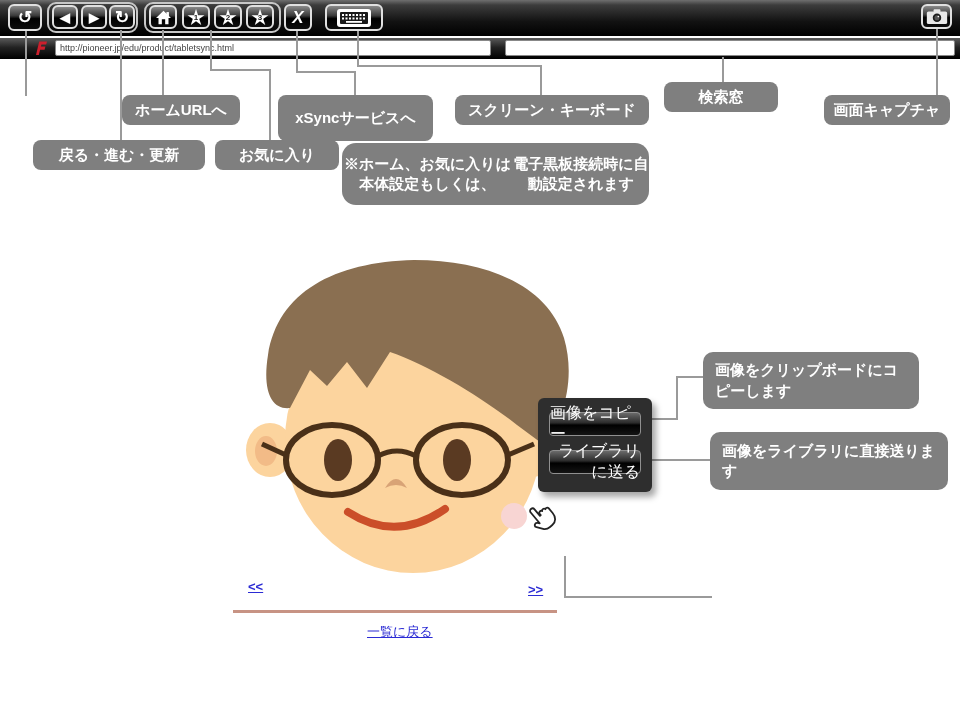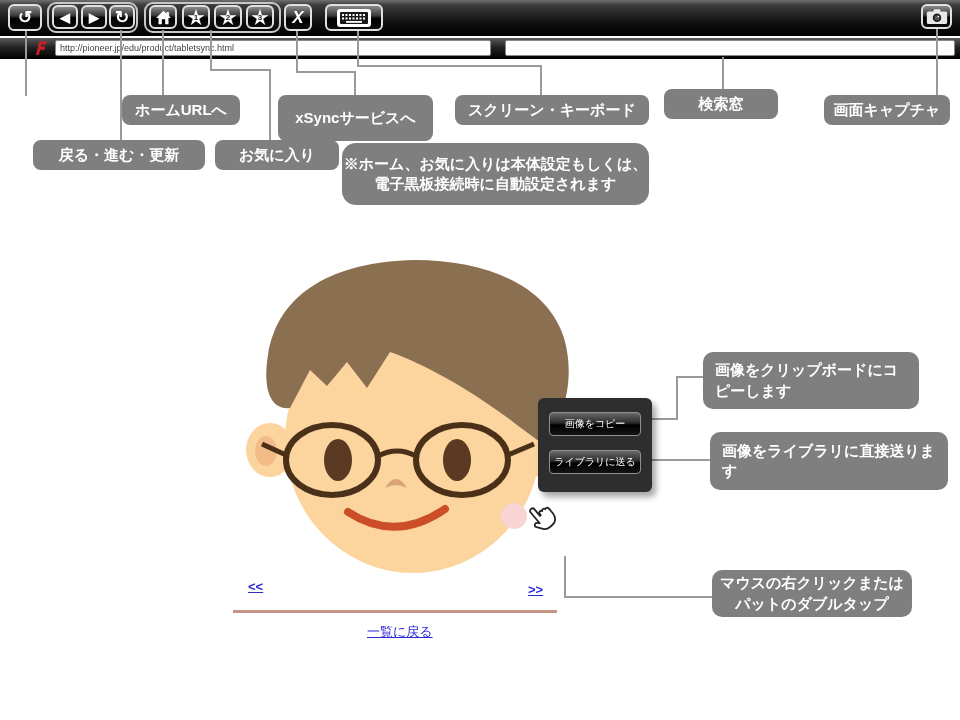--- a/index.html
+++ b/index.html
@@ -23,28 +23,28 @@
   .field{position:absolute;background:#fff;border:1px solid #888;border-radius:2px;
          font-size:9px;color:#444;padding:0 4px;box-sizing:border-box;z-index:2;
          font-family:"Liberation Sans",sans-serif;}
   
   .cline{position:absolute;background:#9a9a9a;z-index:3;}
   
   .callout{position:absolute;background:#7f7f7f;color:#fff;border-radius:8px;
            font-weight:bold;font-size:15px;display:flex;align-items:center;
            justify-content:center;text-align:center;z-index:5;box-sizing:border-box;
            line-height:1.35;}
-  .callout.note{border-radius:14px;flex-direction:column;}
+  .callout.note{border-radius:14px;flex-direction:row;}
   .callout.leftal{justify-content:flex-start;text-align:left;padding:6px 12px;border-radius:10px;}
   .callout.twoline{flex-direction:column;border-radius:10px;}
   
   .ctxmenu{position:absolute;left:538px;top:398px;width:114px;height:94px;background:#2e2e2e;
            border-radius:6px;box-shadow:4px 5px 6px rgba(0,0,0,.35);z-index:6;}
   .ctxbtn{position:absolute;left:11px;width:92px;height:24px;border:1px solid #909090;
-          border-radius:4px;color:#fff;font-size:10px;display:flex;align-items:center;
+          border-radius:4px;color:#fff;font-size:16px;display:flex;align-items:center;
           justify-content:center;box-sizing:border-box;
           background:linear-gradient(180deg,#6a6a6a 0%,#2b2b2b 45%,#000 55%,#141414 100%);}
   
   .navlink{position:absolute;color:#2b2bd4;text-decoration:underline;font-size:13px;
            font-weight:bold;z-index:5;}
   .divider{position:absolute;left:233px;top:610px;width:324px;height:3px;background:#c79384;z-index:2;}
   .facewrap{position:absolute;left:230px;top:240px;width:360px;height:340px;z-index:1;}
   .handwrap{position:absolute;left:508px;top:504px;width:80px;height:72px;z-index:7;}
 </style>
 </head>
@@ -143,21 +143,21 @@
   <div class="cline" style="left:354px;top:71px;width:2px;height:25px;"></div>
   <div class="cline" style="left:357px;top:30px;width:2px;height:37px;"></div>
   <div class="cline" style="left:357px;top:65px;width:185px;height:2px;"></div>
   <div class="cline" style="left:540px;top:65px;width:2px;height:31px;"></div>
   <div class="cline" style="left:722px;top:57px;width:2px;height:39px;"></div>
   <div class="cline" style="left:936px;top:28px;width:2px;height:68px;"></div>
 
   <div class="callout" style="left:122px;top:95px;width:118px;height:30px;">ホームURLへ</div>
   <div class="callout" style="left:278px;top:95px;width:155px;height:46px;">xSyncサービスへ</div>
   <div class="callout" style="left:455px;top:95px;width:194px;height:30px;">スクリーン・キーボード</div>
-  <div class="callout" style="left:664px;top:89px;width:114px;height:30px;">検索窓</div>
+  <div class="callout" style="left:664px;top:82px;width:114px;height:30px;">検索窓</div>
   <div class="callout" style="left:824px;top:95px;width:126px;height:30px;">画面キャプチャ</div>
   <div class="callout" style="left:33px;top:140px;width:172px;height:30px;">戻る・進む・更新</div>
   <div class="callout" style="left:215px;top:140px;width:124px;height:30px;">お気に入り</div>
   <div class="callout note" style="left:342px;top:143px;width:307px;height:62px;">
     <span>※ホーム、お気に入りは本体設定もしくは、</span>
     <span>電子黒板接続時に自動設定されます</span>
   </div>
 
   <div class="facewrap">
     <svg width="360" height="340" viewBox="0 0 360 340">
@@ -192,24 +192,20 @@
 
   <div class="cline" style="left:645px;top:418px;width:33px;height:2px;"></div>
   <div class="cline" style="left:676px;top:376px;width:2px;height:44px;"></div>
   <div class="cline" style="left:676px;top:376px;width:27px;height:2px;"></div>
   <div class="cline" style="left:651px;top:459px;width:59px;height:2px;"></div>
   <div class="cline" style="left:564px;top:556px;width:2px;height:42px;"></div>
   <div class="cline" style="left:564px;top:596px;width:148px;height:2px;"></div>
 
   <div class="callout leftal" style="left:703px;top:352px;width:216px;height:57px;">画像をクリップボードにコピーします</div>
   <div class="callout leftal" style="left:710px;top:432px;width:238px;height:58px;">画像をライブラリに直接送ります</div>
-  <div class="callout twoline" style="left:712px;top:570px;width:200px;height:47px;">
-    <span>マウスの右クリックまたは</span>
-    <span>パットのダブルタップ</span>
-  </div>
 
   <div class="handwrap">
     <svg width="80" height="72" viewBox="0 0 80 72">
       <g transform="translate(14,4) rotate(-40 9 1)">
         <path d="M9 1 C10.4 1 11.5 2.1 11.5 3.5 L11.5 12 L12.5 12 L12.5 10.5
                  C12.5 9.4 13.4 8.5 14.5 8.5 C15.3 8.5 16 9 16.3 9.7
                  C16.6 9.1 17.2 8.7 18 8.7 C19 8.7 19.8 9.4 19.9 10.4
                  C20.2 10.2 20.6 10 21 10 C22.1 10 23 10.9 23 12 L23 18
                  C23 23 20 27 15 27 L12 27 C9 27 7 26 5.5 24 L1.5 18.5
                  C0.8 17.5 1 16.1 2 15.4 C3 14.7 4.3 14.9 5.1 15.8 L6.5 17.5

